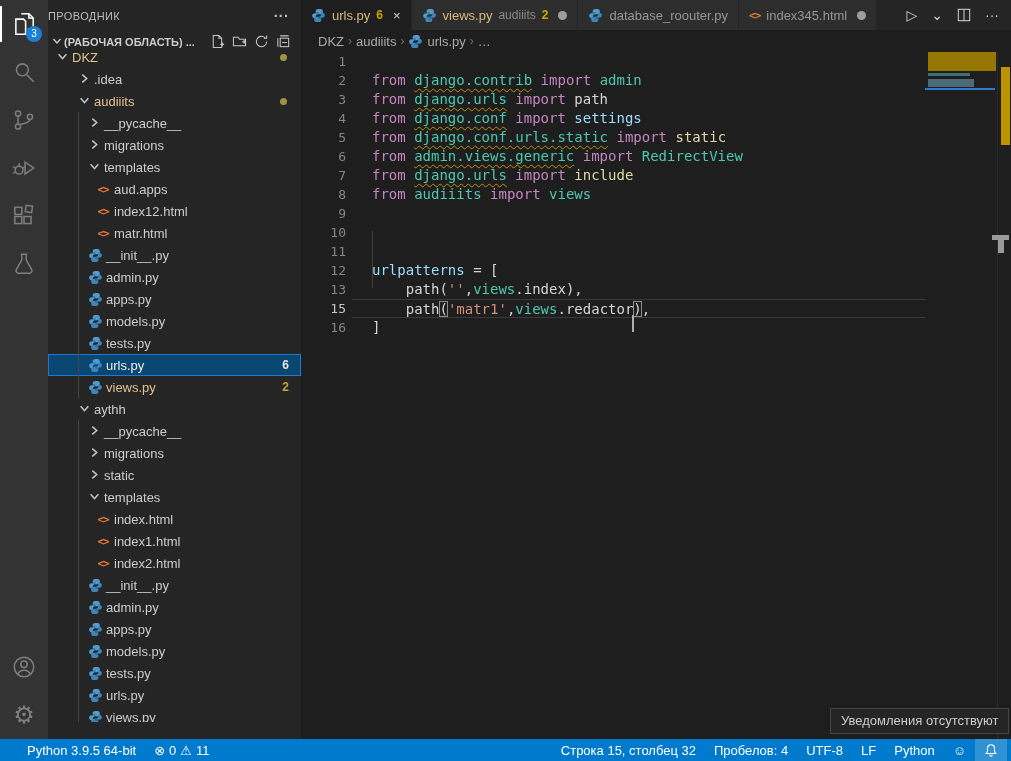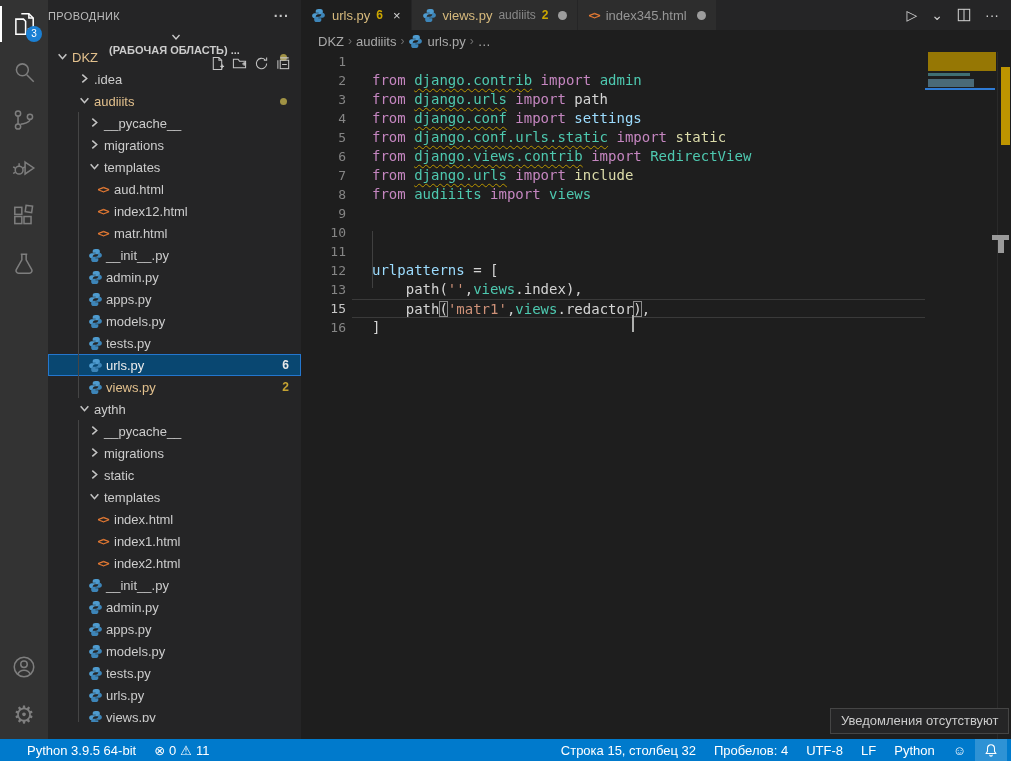--- a/index.html
+++ b/index.html
@@ -16,21 +16,21 @@
     color:#fff; font-size:10px; line-height:16px; text-align:center; }
   .act-bottom { position:absolute; bottom:0; left:0; }
   .gear-glyph { font-size:24px; color:#7e7e7e; }
 
   
   #sidebar { position:absolute; left:48px; top:0; width:253px; height:739px; background:#252526; overflow:hidden; }
   #sb-title { position:absolute; left:0; top:0; width:100%; height:32px; line-height:32px; 
     font-size:11px; color:#bbbbbb; letter-spacing:.4px; z-index:5; background:#252526; }
   #sb-title .more { position:absolute; right:12px; top:0; color:#c5c5c5; font-size:14px; font-weight:bold; cursor:pointer; }
   #sb-section { position:absolute; left:0; top:32px; width:100%; height:20px; z-index:5; background:#252526;
-    display:flex; align-items:center; font-size:11px; font-weight:bold; color:#cccccc;flex-direction:column; }
+    display:flex; align-items:center; font-size:11px; font-weight:bold; color:#cccccc; }
   #sb-section .chev { margin:0 2px 0 4px; }
   #sb-section .actions { margin-left:auto; display:flex; gap:7px; padding-right:10px; }
   #sb-section .actions svg { stroke:#c5c5c5; fill:none; stroke-width:1.1; cursor:pointer; }
 
   #tree { position:absolute; left:0; top:46px; width:100%; height:676px; overflow:hidden; }
   .row { position:relative; height:22px; display:flex; align-items:center; font-size:13px; color:#cccccc; cursor:pointer; white-space:nowrap; }
   .row.selected { background:#094771; outline:1px solid #2477ce; outline-offset:-1px; }
   .row .twist { width:16px; text-align:center; color:#c5c5c5; flex:none; }
   .row .twist svg { stroke:#c5c5c5; fill:none; stroke-width:1.4; }
   .row .ficon { width:18px; flex:none; display:flex; justify-content:center; align-items:center; }
@@ -238,21 +238,21 @@
       <div class="row" style="padding-left: 38px;">
         <span class="twist"><svg width="11" height="11" viewBox="0 0 10 10">
             <path d="M1.5 3l3.5 4 3.5-4"></path>
           </svg></span>
         <span class="lbl">templates</span>
       </div>
       <div class="row" style="padding-left: 46px;">
         <span class="ficon">
           <span class="html-glyph">&lt;&gt;</span>
         </span>
-        <span class="lbl">aud.html</span>
+        <span class="lbl">aud.apps</span>
       </div>
       <div class="row" style="padding-left: 46px;">
         <span class="ficon">
           <span class="html-glyph">&lt;&gt;</span>
         </span>
         <span class="lbl">index12.html</span>
       </div>
       <div class="row" style="padding-left: 46px;">
         <span class="ficon">
           <span class="html-glyph">&lt;&gt;</span>
@@ -451,20 +451,27 @@
       </div>
       <div class="tab">
         <svg width="15" height="15" viewBox="0 0 16 16">
           <path fill="#4e9bcf" d="M7.9 1C6.1 1 5 1.8 5 3.2V5h3.2v.6H3.9C2.3 5.6 1.2 6.7 1.2 8.3S2.3 11 3.9 11h1.2V9.4c0-1.5 1.2-2.7 2.7-2.7h2.5c1.3 0 2.3-1 2.3-2.3V3.2C12.6 1.9 11.5 1 10.1 1H7.9z"></path>
           <path fill="#3d85b8" d="M8.1 15c1.8 0 2.9-.8 2.9-2.2V11H7.8v-.6h4.3c1.6 0 2.7-1.1 2.7-2.7S13.7 5 12.1 5h-1.2v1.6c0 1.5-1.2 2.7-2.7 2.7H5.7c-1.3 0-2.3 1-2.3 2.3v1.2C3.4 14.1 4.5 15 5.9 15h2.2z"></path>
         </svg>
         <span class="fname gitmod">views.py</span>
         <span class="desc">audiiits</span>
         <span class="count">2</span>
         <span class="dirty"></span>
+      </div>
+      <div class="tab">
+        <svg width="15" height="15" viewBox="0 0 16 16">
+          <path fill="#4e9bcf" d="M7.9 1C6.1 1 5 1.8 5 3.2V5h3.2v.6H3.9C2.3 5.6 1.2 6.7 1.2 8.3S2.3 11 3.9 11h1.2V9.4c0-1.5 1.2-2.7 2.7-2.7h2.5c1.3 0 2.3-1 2.3-2.3V3.2C12.6 1.9 11.5 1 10.1 1H7.9z"></path>
+          <path fill="#3d85b8" d="M8.1 15c1.8 0 2.9-.8 2.9-2.2V11H7.8v-.6h4.3c1.6 0 2.7-1.1 2.7-2.7S13.7 5 12.1 5h-1.2v1.6c0 1.5-1.2 2.7-2.7 2.7H5.7c-1.3 0-2.3 1-2.3 2.3v1.2C3.4 14.1 4.5 15 5.9 15h2.2z"></path>
+        </svg>
+        <span class="fname">database_roouter.py</span>
       </div>
       <div class="tab">
         <span class="html-glyph">&lt;&gt;</span>
         <span class="fname">index345.html</span>
         <span class="dirty"></span>
       </div>
     </div>
   <div id="tab-actions">
     <span class="ta">▷</span>
     <span class="ta">⌄</span>
@@ -496,21 +503,21 @@
       <span class="bc">
         <span>…</span>
       </span>
     </div>
   <div id="code">
       <div class="cl"><span class="num">1</span><span class="txt"></span></div>
       <div class="cl"><span class="num">2</span><span class="txt"><span class="tk-kw">from</span><span class="tk-pl"> </span><span class="tk-mod">django.contrib</span><span class="tk-pl"> </span><span class="tk-kw">import</span><span class="tk-pl"> </span><span class="tk-cls">admin</span></span></div>
       <div class="cl"><span class="num">3</span><span class="txt"><span class="tk-kw">from</span><span class="tk-pl"> </span><span class="tk-mod">django.urls</span><span class="tk-pl"> </span><span class="tk-kw">import</span><span class="tk-pl"> </span><span class="tk-pl">path</span></span></div>
       <div class="cl"><span class="num">4</span><span class="txt"><span class="tk-kw">from</span><span class="tk-pl"> </span><span class="tk-mod">django.conf</span><span class="tk-pl"> </span><span class="tk-kw">import</span><span class="tk-pl"> </span><span class="tk-var">settings</span></span></div>
       <div class="cl"><span class="num">5</span><span class="txt"><span class="tk-kw">from</span><span class="tk-pl"> </span><span class="tk-mod">django.conf.urls.static</span><span class="tk-pl"> </span><span class="tk-kw">import</span><span class="tk-pl"> </span><span class="tk-fn">static</span></span></div>
-      <div class="cl"><span class="num">6</span><span class="txt"><span class="tk-kw">from</span><span class="tk-pl"> </span><span class="tk-mod">django.views.contrib</span><span class="tk-pl"> </span><span class="tk-kw">import</span><span class="tk-pl"> </span><span class="tk-cls">RedirectView</span></span></div>
+      <div class="cl"><span class="num">6</span><span class="txt"><span class="tk-kw">from</span><span class="tk-pl"> </span><span class="tk-mod">admin.views.generic</span><span class="tk-pl"> </span><span class="tk-kw">import</span><span class="tk-pl"> </span><span class="tk-cls">RedirectView</span></span></div>
       <div class="cl"><span class="num">7</span><span class="txt"><span class="tk-kw">from</span><span class="tk-pl"> </span><span class="tk-mod">django.urls</span><span class="tk-pl"> </span><span class="tk-kw">import</span><span class="tk-pl"> </span><span class="tk-fn">include</span></span></div>
       <div class="cl"><span class="num">8</span><span class="txt"><span class="tk-kw">from</span><span class="tk-pl"> </span><span class="tk-cls">audiiits</span><span class="tk-pl"> </span><span class="tk-kw">import</span><span class="tk-pl"> </span><span class="tk-cls">views</span></span></div>
       <div class="cl"><span class="num">9</span><span class="txt"></span></div>
       <div class="cl"><span class="num">10</span><span class="txt"></span></div>
       <div class="cl"><span class="num">11</span><span class="txt"></span></div>
       <div class="cl"><span class="num">12</span><span class="txt"><span class="tk-var">urlpatterns</span><span class="tk-pl"> = [</span></span></div>
       <div class="cl"><span class="num">13</span><span class="txt"><span class="tk-pl">    path(</span><span class="tk-str">''</span><span class="tk-pl">,</span><span class="tk-cls">views</span><span class="tk-pl">.index),</span></span></div>
       <div class="cl cur"><span class="num">15</span><span class="txt"><span class="tk-pl">    path</span><span class="tk-brk">(</span><span class="tk-str">'matr1'</span><span class="tk-pl">,</span><span class="tk-cls">views</span><span class="tk-pl">.redactor</span><span class="caret"></span><span class="tk-brk">)</span><span class="tk-pl">,</span></span></div>
       <div class="cl"><span class="num">16</span><span class="txt"><span class="tk-pl">]</span></span></div>
     </div>

